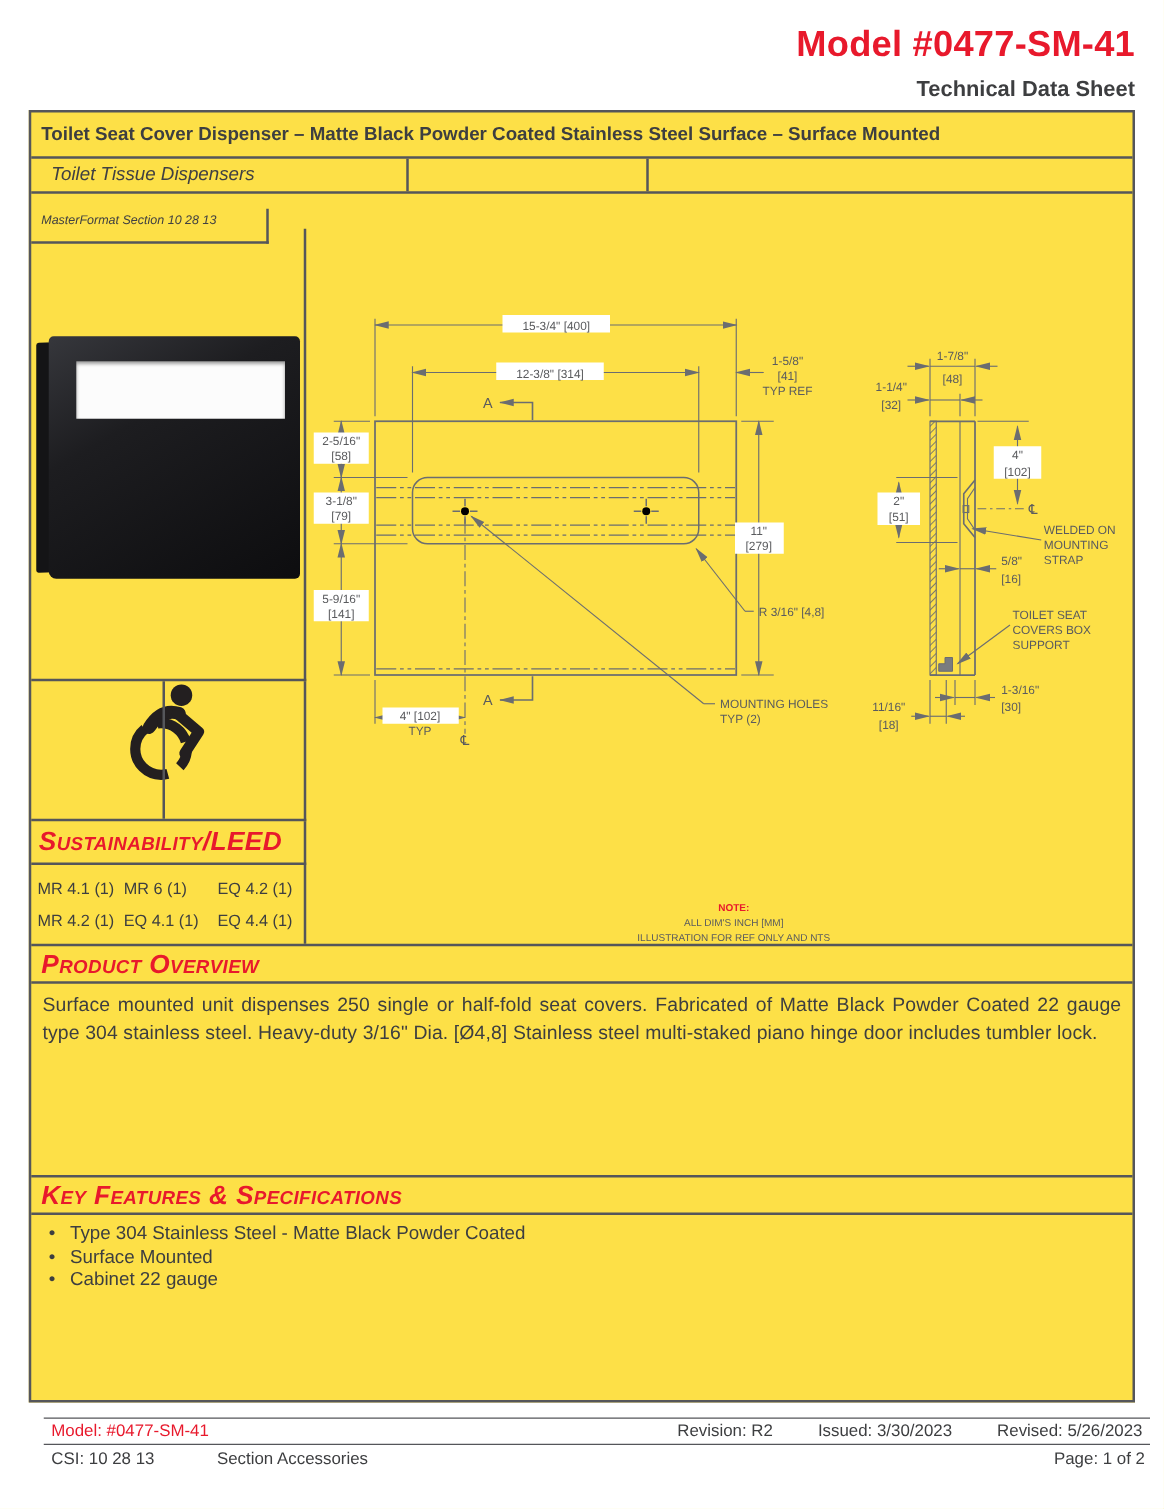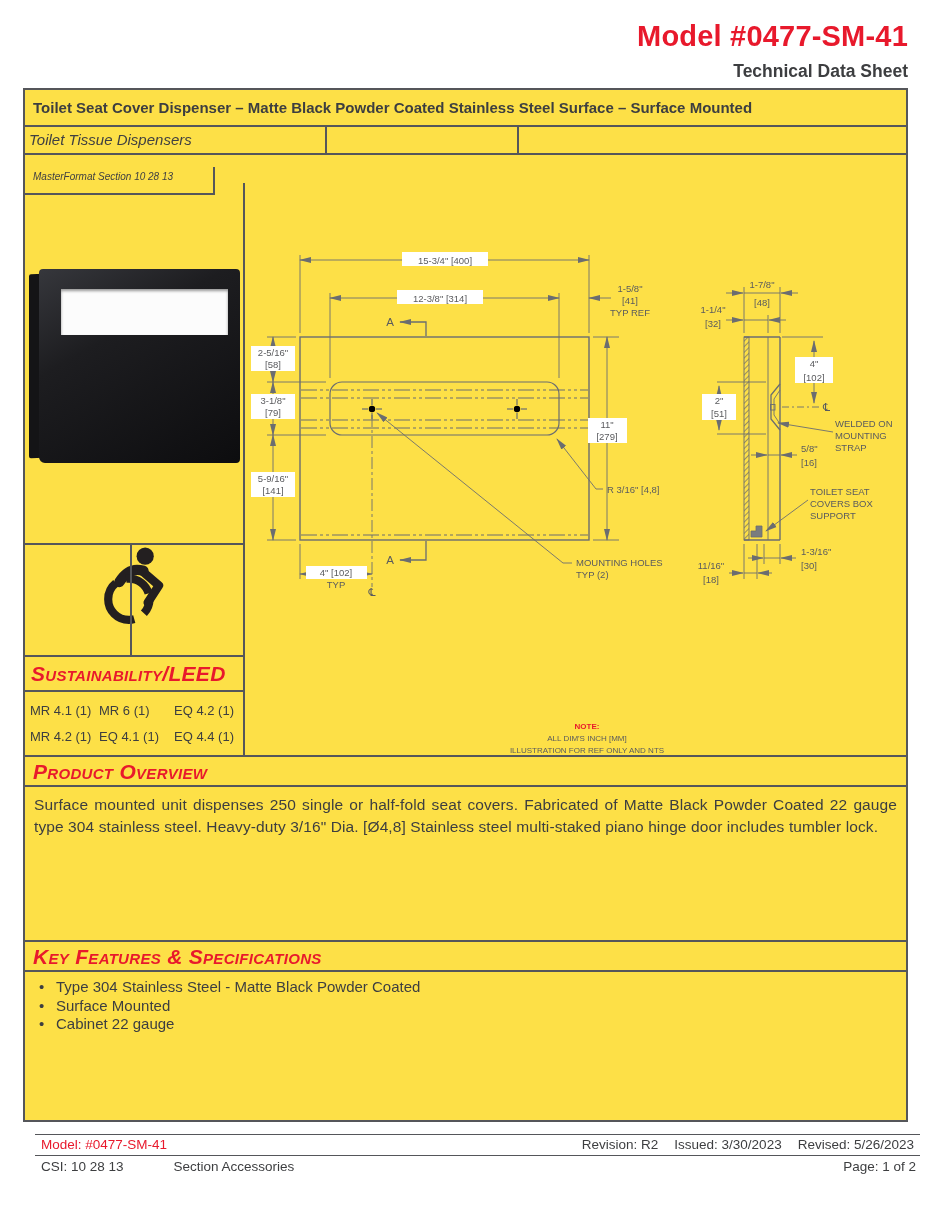--- a/index.html
+++ b/index.html
@@ -7,21 +7,21 @@
   .page { position:relative; width:931px; height:1207px; background:#fff; overflow:hidden; }
 
   .model-title { position:absolute; top:20px; right:23px; font-size:29px; font-weight:bold; color:#E8192C; letter-spacing:0.2px; }
   .sheet-title { position:absolute; top:61px; right:23px; font-size:17.5px; font-weight:bold; color:#3d3e40; }
 
   .main-box { position:absolute; left:23px; top:88px; width:885px; height:1034px; border:2px solid #55565A; background:#fde047; }
   .main-box .abs { position:absolute; }
 
   .row-title { left:0; top:0; width:100%; height:37px; border-bottom:2px solid #55565A; font-size:15px; font-weight:bold; padding:9px 6px 0 8px; color:#3d3e40; white-space:nowrap; }
   .row-cat  { left:0; top:37px; width:100%; height:28px; border-bottom:2px solid #55565A; }
-  .cell-cat1 { left:0; top:0; width:302px; height:100%; border-right:2px solid #55565A; font-style:italic; font-size:15px; padding:4px 0 0 4px; }
+  .cell-cat1 { left:0; top:0; width:302px; height:100%; border-right:2px solid #55565A; font-style:italic; font-size:15px; padding:4px 0 0 16px; }
   .cell-cat2 { left:302px; top:0; width:192px; height:100%; border-right:2px solid #55565A; }
   .row-mf   { left:0; top:65px; width:190px; height:28px; border-right:2px solid #55565A; border-bottom:2px solid #55565A; font-style:italic; font-size:10px; padding:4px 0 0 8px; white-space:nowrap;margin-top:12px; }
 
   .cell-image  { left:0; top:93px;  width:220px; height:362px; border-right:2px solid #55565A; border-bottom:2px solid #55565A; }
   .row-access  { left:0; top:455px; width:220px; height:112px; border-right:2px solid #55565A; border-bottom:2px solid #55565A; }
   .cell-access-l { left:0; top:0; width:107px; height:100%; border-right:2px solid #55565A; }
   .cell-access-r { left:107px; top:0; right:0; bottom:0; display:flex; align-items:center; justify-content:center; }
   .leed-head { left:0; top:567px; width:220px; height:35px; border-right:2px solid #55565A; border-bottom:2px solid #55565A; }
   .leed-body { left:0; top:602px; width:220px; height:63px; border-right:2px solid #55565A; padding:6px 5px 0 5px; }
   .leed-row { display:grid; grid-template-columns:69px 75px auto; font-size:13px; line-height:26px; color:#3d3e40; }
@@ -52,21 +52,21 @@
   svg text.end { text-anchor:end; }
   svg text.sec { font-size:11.5px; fill:#5a5b5e; }
   svg text.cl { font-size:11px; }
   svg text.note { font-size:8px; text-anchor:middle; }
   svg text.notet { font-size:8px; text-anchor:middle; fill:#E8192C; font-weight:bold; }
   svg rect.bg { fill:#fff; stroke:none; }
 
   .footer { position:absolute; left:23px; top:1134px; width:885px; border-top:1.5px solid #55565A; font-size:13.5px; color:#3d3e40;margin-left:12px; }
   .f-row1 { display:flex; justify-content:space-between; align-items:center; border-bottom:1.5px solid #55565A; padding:2px 4px 3px 6px; }
   .f-model { color:#E8192C; }
-  .f-right { display:flex; gap:16px; padding-right:2px;text-align:right; }
+  .f-right { display:flex; gap:36px; padding-right:2px;text-align:right; }
   .f-row2 { display:flex; justify-content:space-between; padding:3px 4px 0 6px; }
   .f-row2 .left { display:flex; gap:50px; }
 </style>
 </head>
 <body>
 
 <div class="page">
 
   <div class="model-title">Model #0477-SM-41</div>
   <div class="sheet-title">Technical Data Sheet</div>

